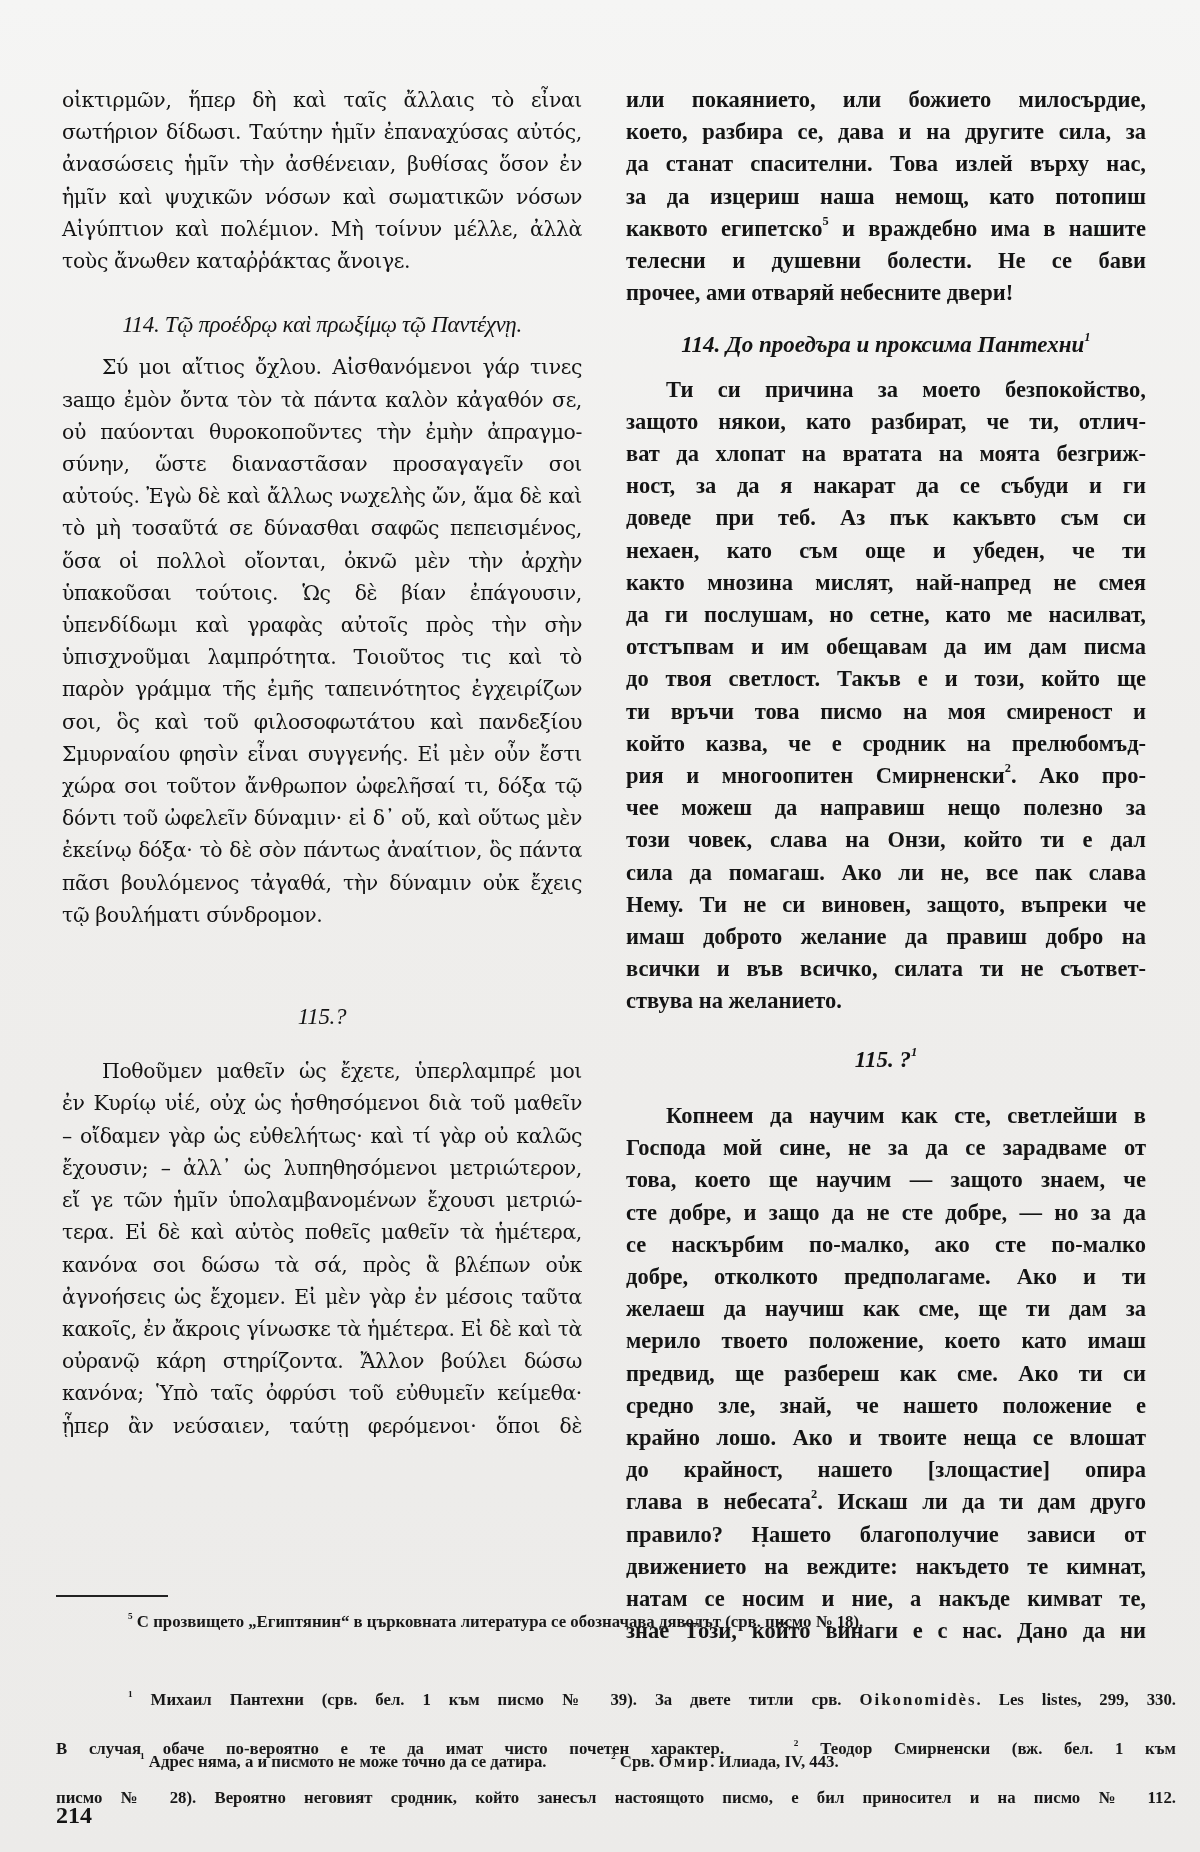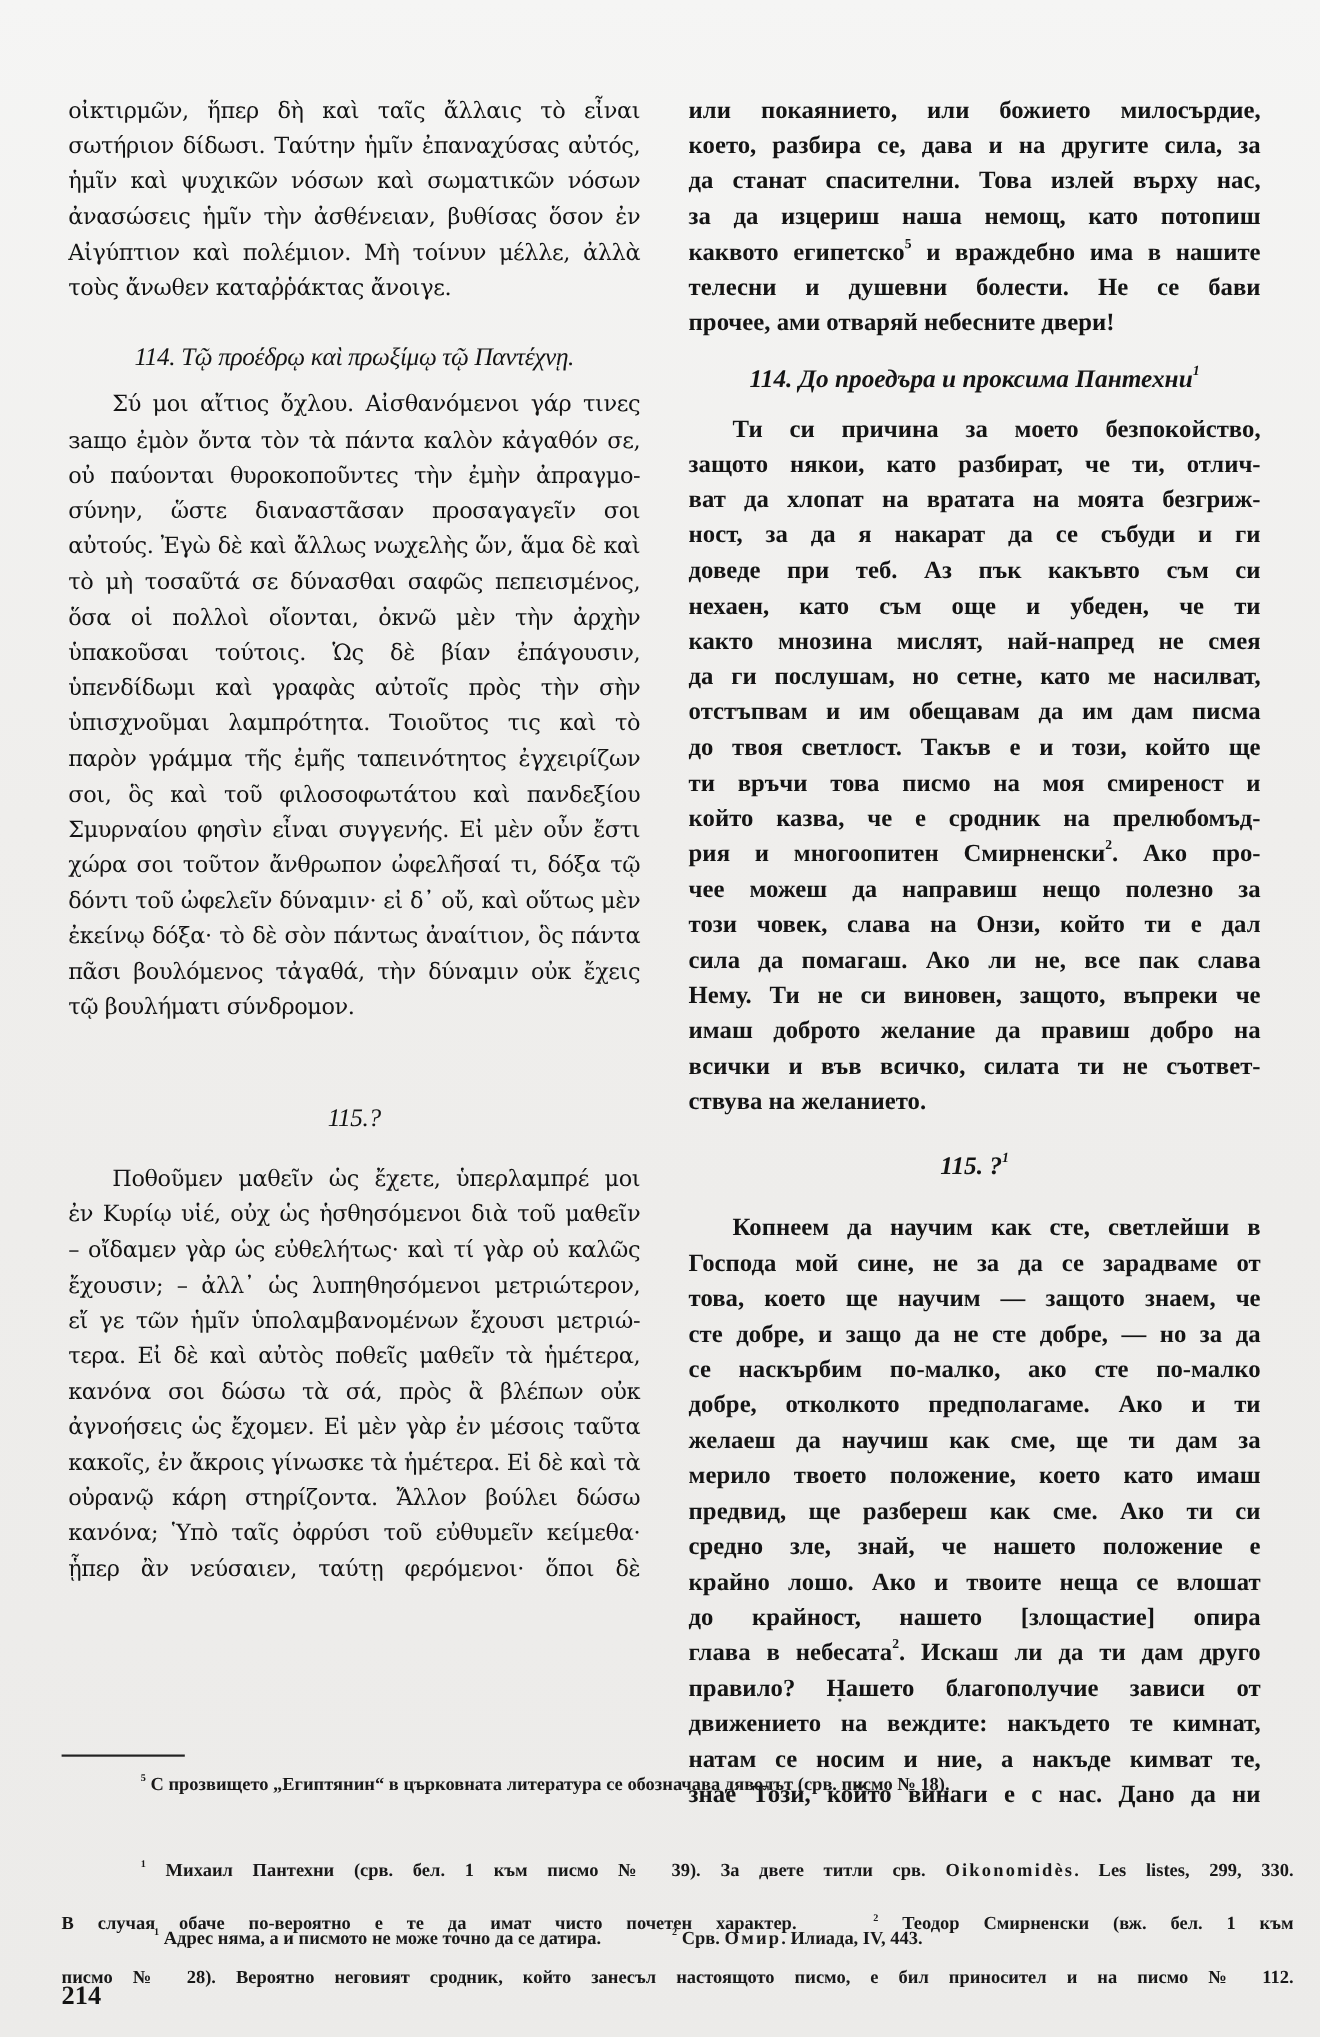--- a/index.html
+++ b/index.html
@@ -72,22 +72,22 @@
   </style>
 </head>
 <body>
 
 <div class="page">
 
   <div class="col col-left">
     <div>
       <span class="line">οἰκτιρμῶν, ἥπερ δὴ καὶ ταῖς ἄλλαις τὸ εἶναι</span>
       <span class="line">σωτήριον δίδωσι. Ταύτην ἡμῖν ἐπαναχύσας αὐτός,</span>
+      <span class="line">ἀνασώσεις ἡμῖν τὴν ἀσθένειαν, βυθίσας ὅσον ἐν</span>
       <span class="line">ἡμῖν καὶ ψυχικῶν νόσων καὶ σωματικῶν νόσων</span>
-      <span class="line">ἀνασώσεις ἡμῖν τὴν ἀσθένειαν, βυθίσας ὅσον ἐν</span>
       <span class="line">Αἰγύπτιον καὶ πολέμιον. Μὴ τοίνυν μέλλε, ἀλλὰ</span>
       <span class="line last">τοὺς ἄνωθεν καταῤῥάκτας ἄνοιγε.</span>
     </div>
     <span class="gap" style="height:32px"></span>
     <span class="heading">114. Τῷ προέδρῳ καὶ πρωξίμῳ τῷ Παντέχνῃ.</span>
     <span class="gap" style="height:10px"></span>
     <div>
       <span class="line indent">Σύ μοι αἴτιος ὄχλου. Αἰσθανόμενοι γάρ τινες</span>
       <span class="line">защо ἐμὸν ὄντα τὸν τὰ πάντα καλὸν κἀγαθόν σε,</span>
       <span class="line">οὐ παύονται θυροκοποῦντες τὴν ἐμὴν ἀπραγμο-</span>

